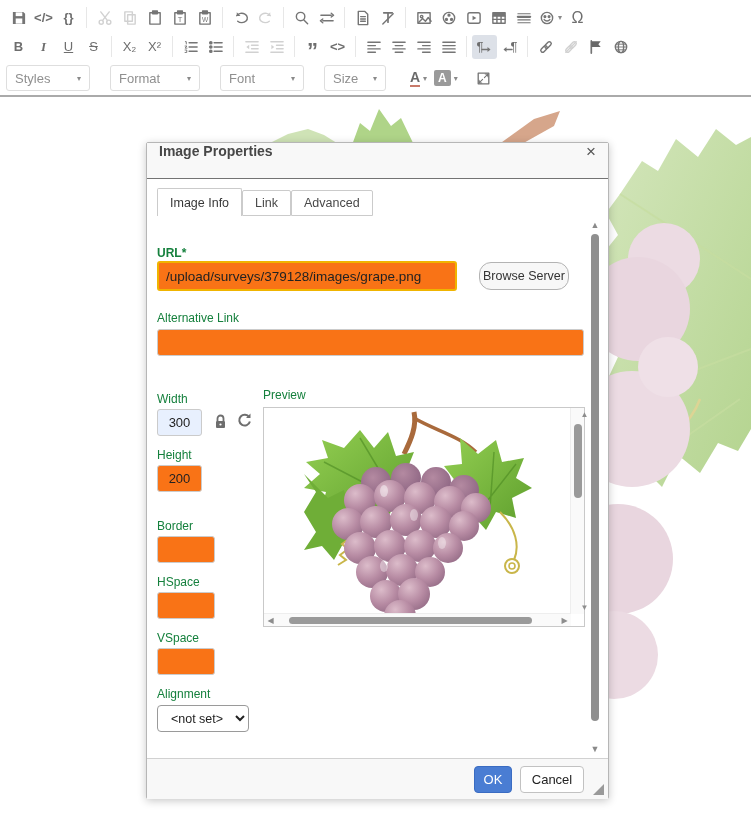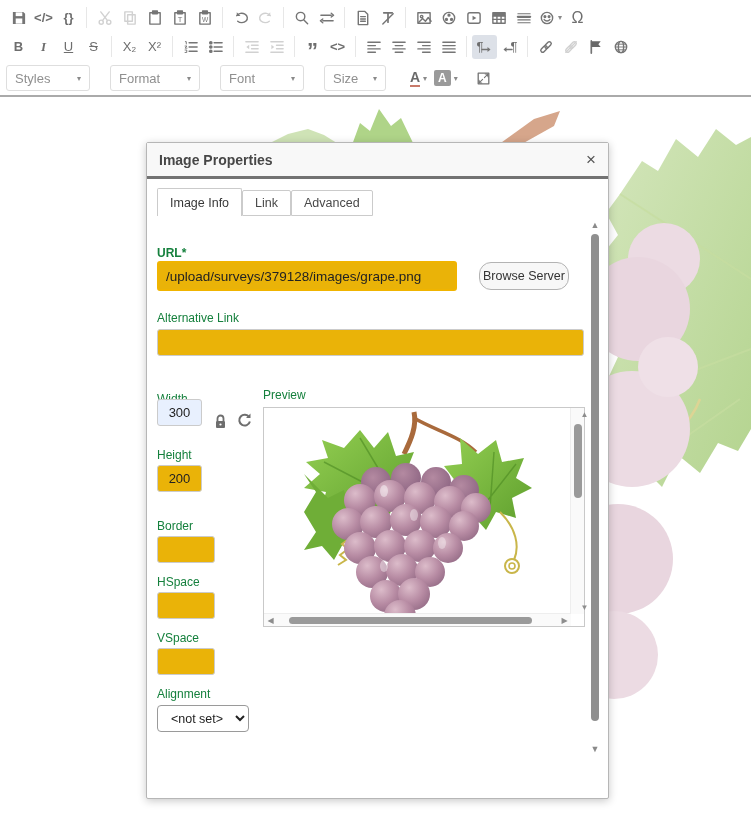--- a/index.html
+++ b/index.html
@@ -19,29 +19,29 @@
   .dd { display:flex; align-items:center; justify-content:space-between; border:1px solid #dedede; border-radius:3px; height:26px; padding:0 8px; color:#8f8f8f; font-size:13px; margin-right:20px; cursor:pointer; background:#fff; }
   .tcA { font-weight:bold; font-size:14px; color:#6a6a6a; border-bottom:2px solid #c87a6a; line-height:15px; }
   .bgA { font-weight:bold; font-size:12px; color:#fff; background:#9a9a9a; border-radius:2px; padding:1px 4px; }
 
   
   .editor { position:absolute; top:99px; left:0; width:751px; height:726px; background:#fff; overflow:hidden; }
   .bg-art { position:absolute; top:0; left:0; }
 
   
   .dialog { position:absolute; left:146px; top:142px; width:463px; height:657px; background:#fff; border:1px solid #b6b6b6; border-radius:2px; box-shadow:0 2px 8px rgba(0,0,0,.22); }
-  .dlg-header { height:36px; background:#f8f8f8; border-bottom:3px solid #737373; display:flex; align-items:center; justify-content:space-between; padding:0 12px; }
+  .dlg-header { height:36px; background:#f8f8f8; border-bottom:1px solid #737373; display:flex; align-items:flex-start; justify-content:space-between; padding:0 12px; }
   .dlg-title { font-size:14px; font-weight:bold; color:#474747; }
   .dlg-close { font-size:17px; color:#555; cursor:pointer; line-height:1; }
   .dlg-tabs { height:37px; background:#fff; display:flex; align-items:flex-end; padding-left:10px; }
   .tab { border:1px solid #cbcbcb; border-bottom:none; background:#fff; height:28px; display:flex; align-items:center; padding:0 12px; font-size:12.5px; color:#383838; margin-right:0; border-radius:2px 2px 0 0; cursor:pointer; }
   .tab.inactive { height:26px; color:#484848; border-bottom:1px solid #cbcbcb; }
   .dlg-content { position:relative; height:542px; background:#fff; }
   .lbl { position:absolute; font-size:12px; color:#15803d; }
-  .inp { position:absolute; border:1px solid #cbcbcb; border-radius:3px; height:27px; font-size:13px; color:#222; padding:0 7px; font-family:"Liberation Sans",sans-serif; background:#eab308; }
+  .inp { position:absolute; border:1px solid #cbcbcb; border-radius:3px; height:27px; font-size:13px; color:#222; padding:0 7px; font-family:"Liberation Sans",sans-serif; background:#f97316; }
   .url-inp { height:30px; border:2px solid #f0b400; font-size:13.5px; }
   .btn-browse { position:absolute; left:332px; top:46px; width:90px; height:28px; background:#f7f7f7; border:1px solid #b3b3b3; border-radius:12px; font-size:12.5px; color:#333; cursor:pointer; font-family:"Liberation Sans",sans-serif; }
   .num { text-align:center; }
   .autofill { background:#e8f0fe; }
   .mini-ic { position:absolute; cursor:pointer; }
   .preview-pane { position:absolute; left:116px; top:191px; width:322px; height:220px; border:1px solid #c9c9c9; background:#fff; }
   .pv-img { position:absolute; left:0; top:0; width:307px; height:206px; overflow:hidden; }
   .sb-v { position:absolute; right:0; top:0; width:14px; height:206px; background:#fafafa; border-left:1px solid #eee; font-size:8px; color:#8d8d8d; text-align:center; }
   .sb-h { position:absolute; left:0; bottom:0; width:307px; height:13px; background:#fafafa; border-top:1px solid #eee; font-size:8px; color:#8d8d8d; }
   .thumb-v { position:absolute; left:3px; width:8px; background:#9a9a9a; border-radius:4px; }
@@ -376,21 +376,21 @@
     <div class="dlg-content">
 
       <span class="lbl" style="left:10px; top:30px; font-weight:bold">URL*</span>
       <input class="inp url-inp" style="left: 10px; top: 45px; width: 300px;" value="/upload/surveys/379128/images/grape.png">
       <button class="btn-browse">Browse Server</button>
 
       <span class="lbl" style="left:10px; top:95px">Alternative Link</span>
       <input class="inp" style="left: 10px; top: 113px; width: 427px;" value="">
 
       <span class="lbl" style="left:10px; top:176px">Width</span>
-      <input class="inp num autofill" style="left: 10px; top: 183px; width: 45px;" value="300">
+      <input class="inp num autofill" style="left: 10px; top: 193px; width: 45px;" value="300">
       <span class="mini-ic" style="left:66px; top:198px"><svg width="15" height="16" viewBox="0 0 15 16">
             <path d="M4.5 7V4.5a3 3 0 0 1 6 0V7" stroke="#6e6e6e" stroke-width="1.8" fill="none"></path>
             <rect x="3" y="7" width="9" height="7" rx="1" fill="#6e6e6e"></rect>
             <circle cx="7.5" cy="10.5" r="1.1" fill="#fff"></circle>
           </svg></span>
       <span class="mini-ic" style="left:89px; top:196px"><svg width="17" height="17" viewBox="0 0 17 17">
             <path d="M13.2 5.2 A5.4 5.4 0 1 0 13.9 9.5" stroke="#6e6e6e" stroke-width="2" fill="none"></path>
             <path d="M14.5 1.5v4.5H10z" fill="#6e6e6e"></path>
           </svg></span>
 
@@ -488,14 +488,19 @@
         <option>&lt;not set&gt;</option>
       </select>
 
       <div class="dlg-scroll">
         <span class="dlg-arrow" style="top:4px">▲</span>
         <div class="dlg-thumb"></div>
         <span class="dlg-arrow" style="bottom:4px">▼</span>
       </div>
     </div>
 
+    <div class="dlg-footer">
+      <button class="btn-ok">OK</button>
+      <button class="btn-cancel">Cancel</button>
+      <div class="resize-handle"></div>
+    </div>
   </div>
 </div>
 
 </body></html>

